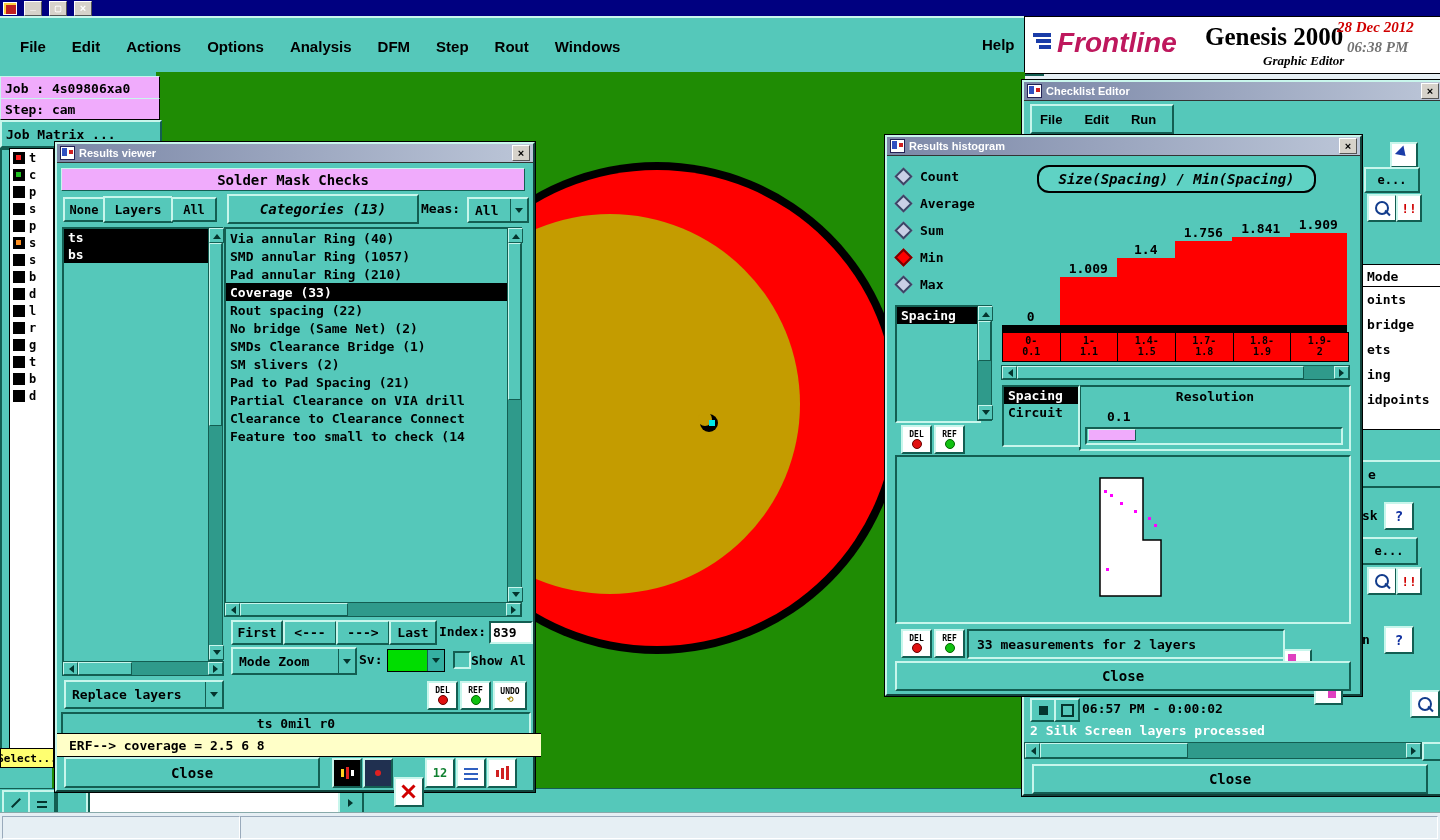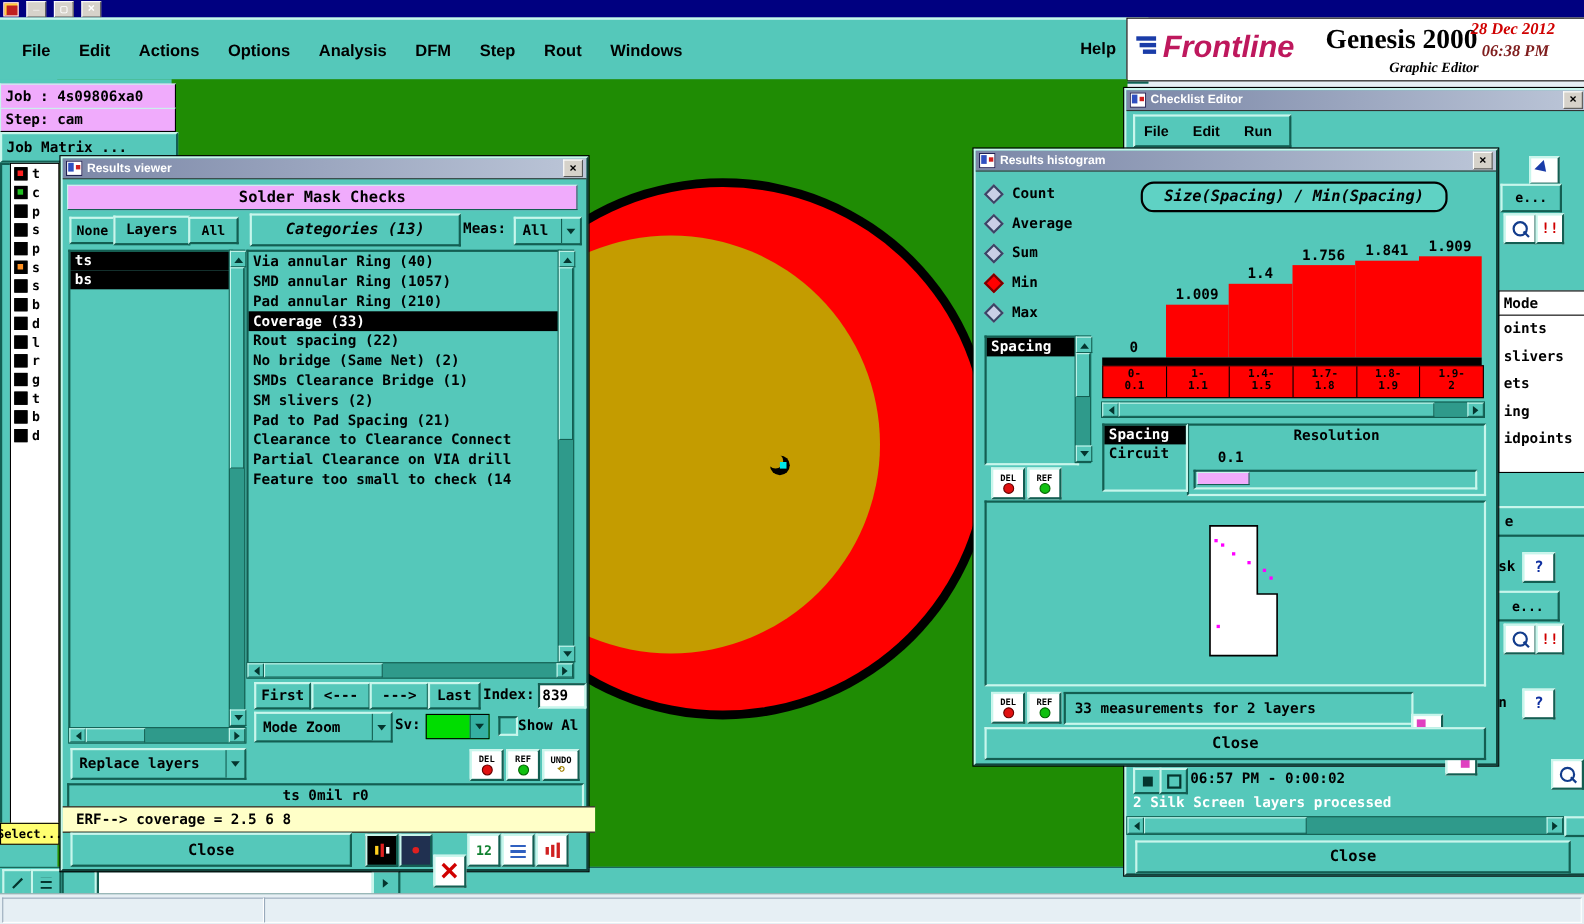--- a/index.html
+++ b/index.html
@@ -126,21 +126,21 @@
 <div class="abs" style="left:1024px;top:16px;width:416px;height:56px;background:#fff;border:1px solid #000">
   <span class="abs" style="left:8px;top:14px;width:22px;height:22px">
     <i class="abs" style="left:0;top:2px;width:18px;height:4px;background:#1a3ca8"></i>
     <i class="abs" style="left:3px;top:8px;width:15px;height:4px;background:#1a3ca8"></i>
     <i class="abs" style="left:6px;top:14px;width:12px;height:4px;background:#1a3ca8"></i>
   </span>
   <span class="abs sans it" style="left:32px;top:10px;font-size:28px;color:#be185d">Frontline</span>
   <span class="abs serif" style="left:180px;top:6px;font-size:25px">Genesis 2000</span>
   <span class="abs serif it" style="left:238px;top:36px;font-size:13px">Graphic Editor</span>
   <span class="abs serif it" style="left:312px;top:2px;font-size:15px;color:#d00000">28 Dec 2012</span>
-  <span class="abs serif it" style="left:322px;top:22px;font-size:15px;color:#7f1d1d">06:38 PM</span>
+  <span class="abs serif it" style="left:322px;top:22px;font-size:15px;color:#737373">06:38 PM</span>
 </div>
 
 <div class="abs" style="left:52px;top:72px;width:973px;height:740px;background:#1f8c04;overflow:hidden">
   <div class="abs" style="left:359px;top:90px;width:492px;height:492px;border-radius:50%;background:#000"></div>
   <div class="abs" style="left:367px;top:98px;width:476px;height:476px;border-radius:50%;background:#ff0000"></div>
   <div class="abs" style="left:368px;top:142px;width:380px;height:380px;border-radius:50%;background:#c49c00"></div>
   <div class="abs" style="left:648px;top:342px;width:18px;height:18px;border-radius:50%;background:#000"></div>
   <div class="abs" style="left:646px;top:340px;width:14px;height:14px;border-radius:50%;background:#c49c00"></div>
   <div class="abs" style="left:657px;top:348px;width:6px;height:6px;background:#00e8e8"></div>
 </div>
@@ -254,21 +254,21 @@
   </div>
   <div class="abs raised btn" style="left:340px;top:85px;width:52px;height:22px;font-size:12px">e...</div>
   <div class="abs iconbtn" style="left:343px;top:112px;width:26px;height:24px">
       <span class="mag"></span>
     </div>
   <div class="abs iconbtn alert" style="left:372px;top:112px;width:22px;height:24px">!!</div>
 
   <div class="abs" style="left:338px;top:182px;width:78px;height:22px;background:#fff;border:1px solid #000;display:flex;align-items:center;padding-left:4px;font-size:13px">Mode</div>
   <div class="abs" style="left:338px;top:204px;width:78px;height:142px;background:#fff;border:1px solid #000">
     <div class="lrow" style="height:25px">oints</div>
-    <div class="lrow" style="height:25px">slivers</div>
+    <div class="lrow" style="height:25px">bridge</div>
     <div class="lrow" style="height:25px">ets</div>
     <div class="lrow" style="height:25px">ing</div>
     <div class="lrow" style="height:25px">idpoints</div>
   </div>
 
   <div class="abs raised" style="left:336px;top:378px;width:80px;height:24px;display:flex;align-items:center;padding-left:6px;font-size:13px">e</div>
 
   <span class="abs f13" style="left:338px;top:426px">sk</span>
   <div class="abs iconbtn qmark" style="left:360px;top:420px;width:26px;height:24px">?</div>
   <div class="abs raised btn" style="left:336px;top:455px;width:54px;height:24px;font-size:12px">e...</div>
@@ -359,22 +359,22 @@
   <div class="abs sunken" style="left:167px;top:83px;width:283px;height:374px">
     <div class="lrow">Via annular Ring (40)</div>
     <div class="lrow">SMD annular Ring (1057)</div>
     <div class="lrow">Pad annular Ring (210)</div>
     <div class="lrow sel">Coverage (33)</div>
     <div class="lrow">Rout spacing (22)</div>
     <div class="lrow">No bridge (Same Net) (2)</div>
     <div class="lrow">SMDs Clearance Bridge (1)</div>
     <div class="lrow">SM slivers (2)</div>
     <div class="lrow">Pad to Pad Spacing (21)</div>
+    <div class="lrow">Partial Clearance on VIA drill</div>
     <div class="lrow">Clearance to Clearance Connect</div>
-    <div class="lrow">Partial Clearance on VIA drill</div>
     <div class="lrow">Feature too small to check (14</div>
   </div>
   <div class="abs vscroll" style="left:450px;top:83px;width:13px;height:374px">
     <div class="sbtn">
         <i class="tri up"></i>
       </div>
     <div class="strack">
         <div class="sthumbv"></div>
       </div>
     <div class="sbtn">

